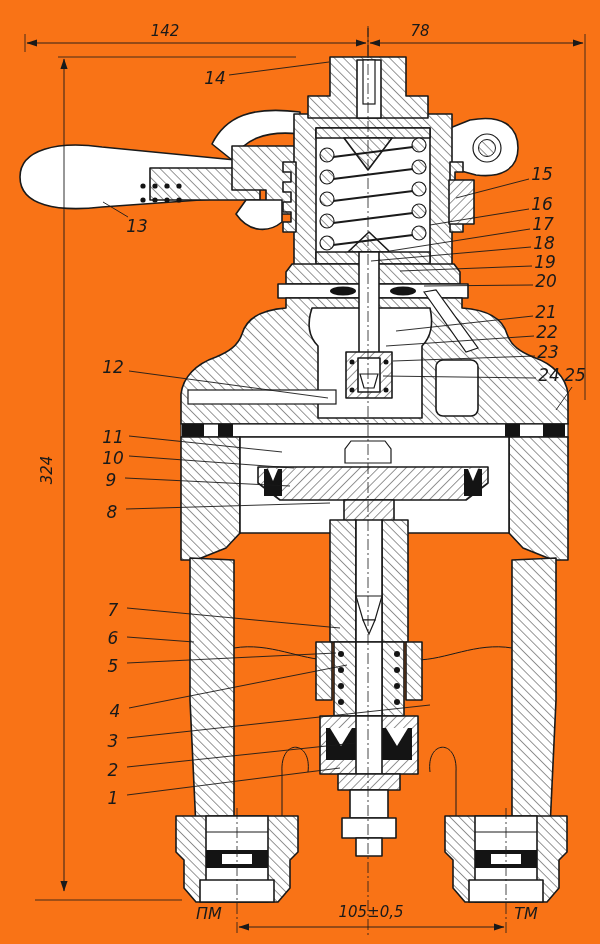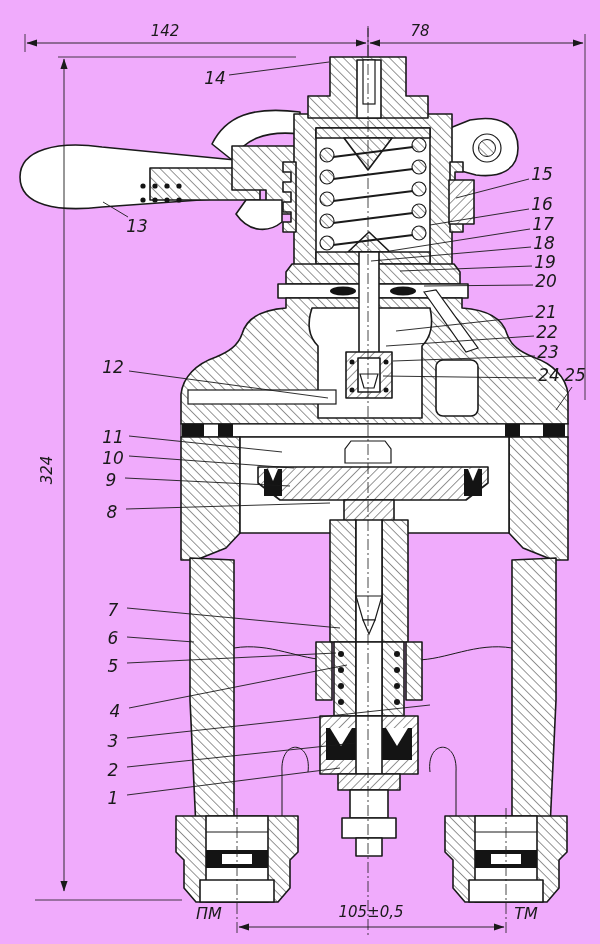--- a/index.html
+++ b/index.html
@@ -1,16 +1,16 @@
 <!DOCTYPE html>
 <html><head>
 <meta charset="utf-8">
 <style>
   html,body{margin:0;padding:0;background:#ffffff;}
-  .stage{position:relative;width:600px;height:944px;background:#f0abfc;overflow:hidden;}
+  .stage{position:relative;width:600px;height:944px;background:#f97316;overflow:hidden;}
   svg{position:absolute;left:0;top:0;}
   text{font-family:"DejaVu Sans",sans-serif;font-style:italic;fill:#1a1a1a;}
   .callout-num{font-size:17px;}
   .dim-text{font-size:15px;}
   .port-text{font-size:16px;}
   .ol{fill:#ffffff;stroke:#1a1a1a;stroke-width:1.6;stroke-linejoin:round;}
   .olh{fill:url(#ph);stroke:#1a1a1a;stroke-width:1.6;stroke-linejoin:round;}
   .olh2{fill:url(#ph2);stroke:#1a1a1a;stroke-width:1.6;stroke-linejoin:round;}
   .thin{stroke:#1a1a1a;stroke-width:1;fill:none;}
   .thin2{stroke:#1a1a1a;stroke-width:1.2;fill:#fff;}

